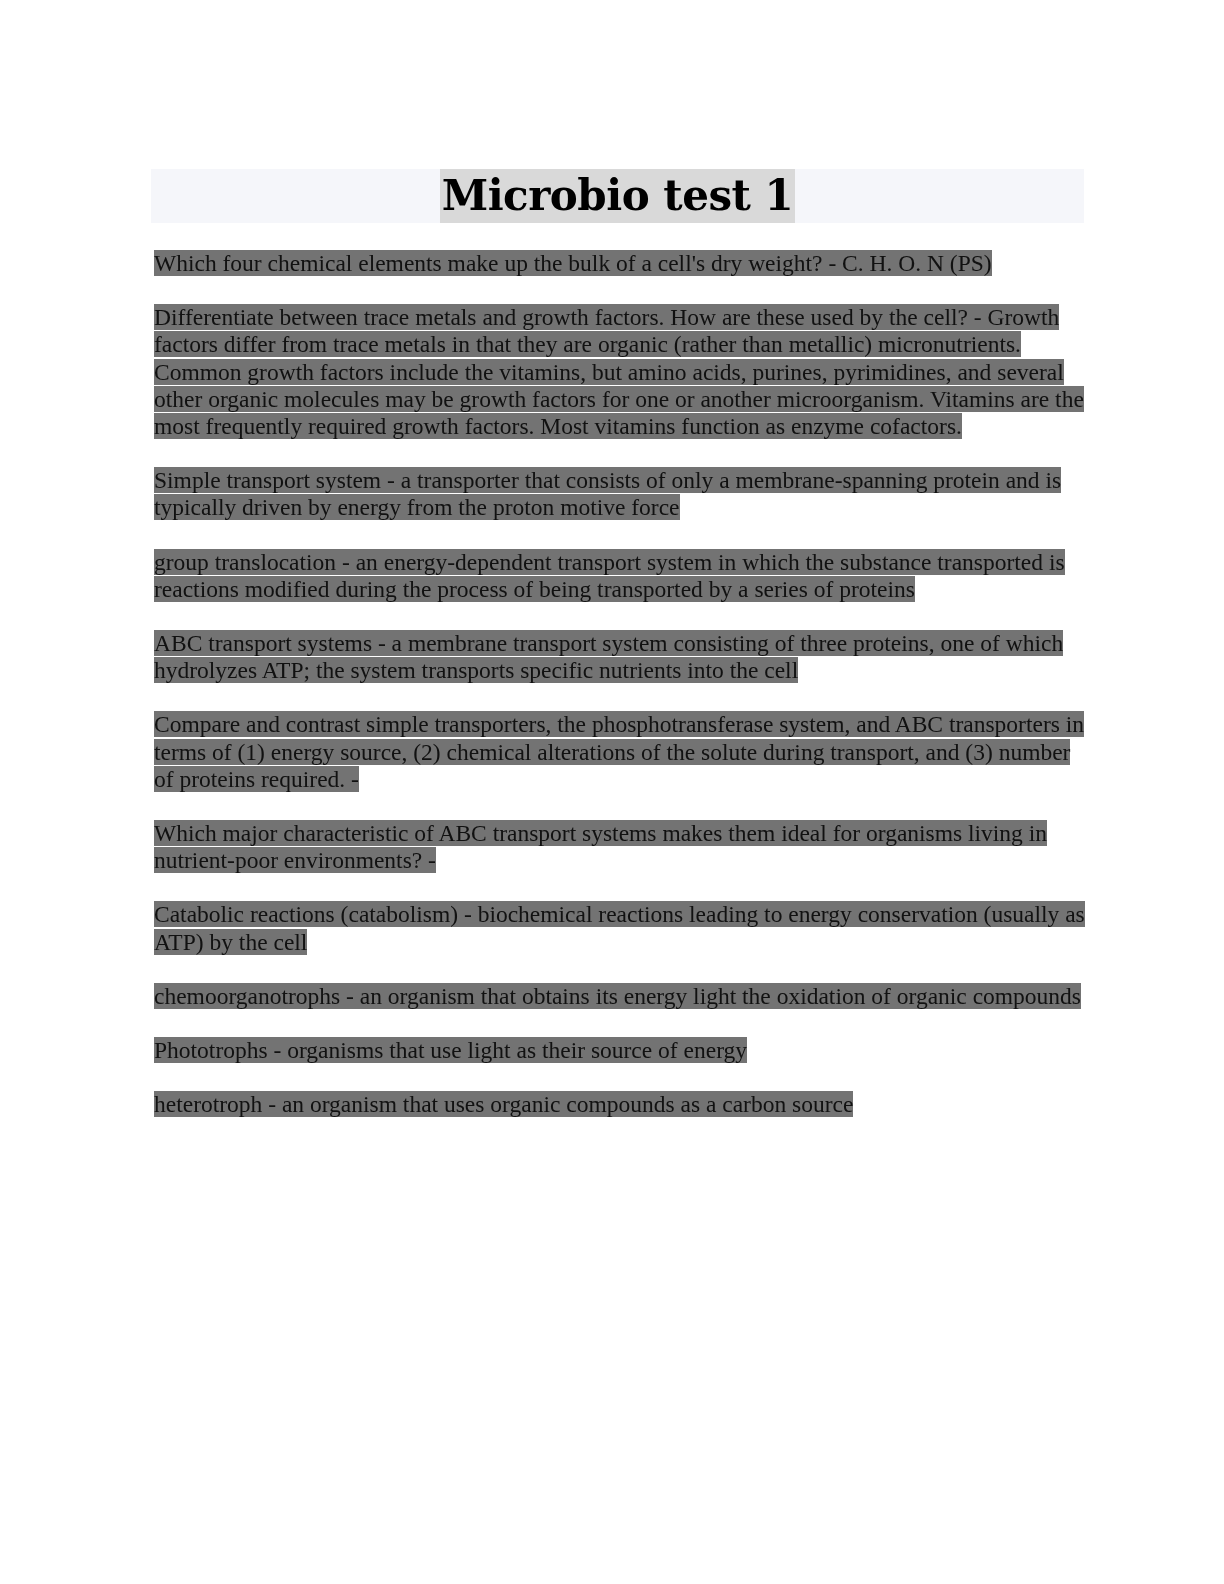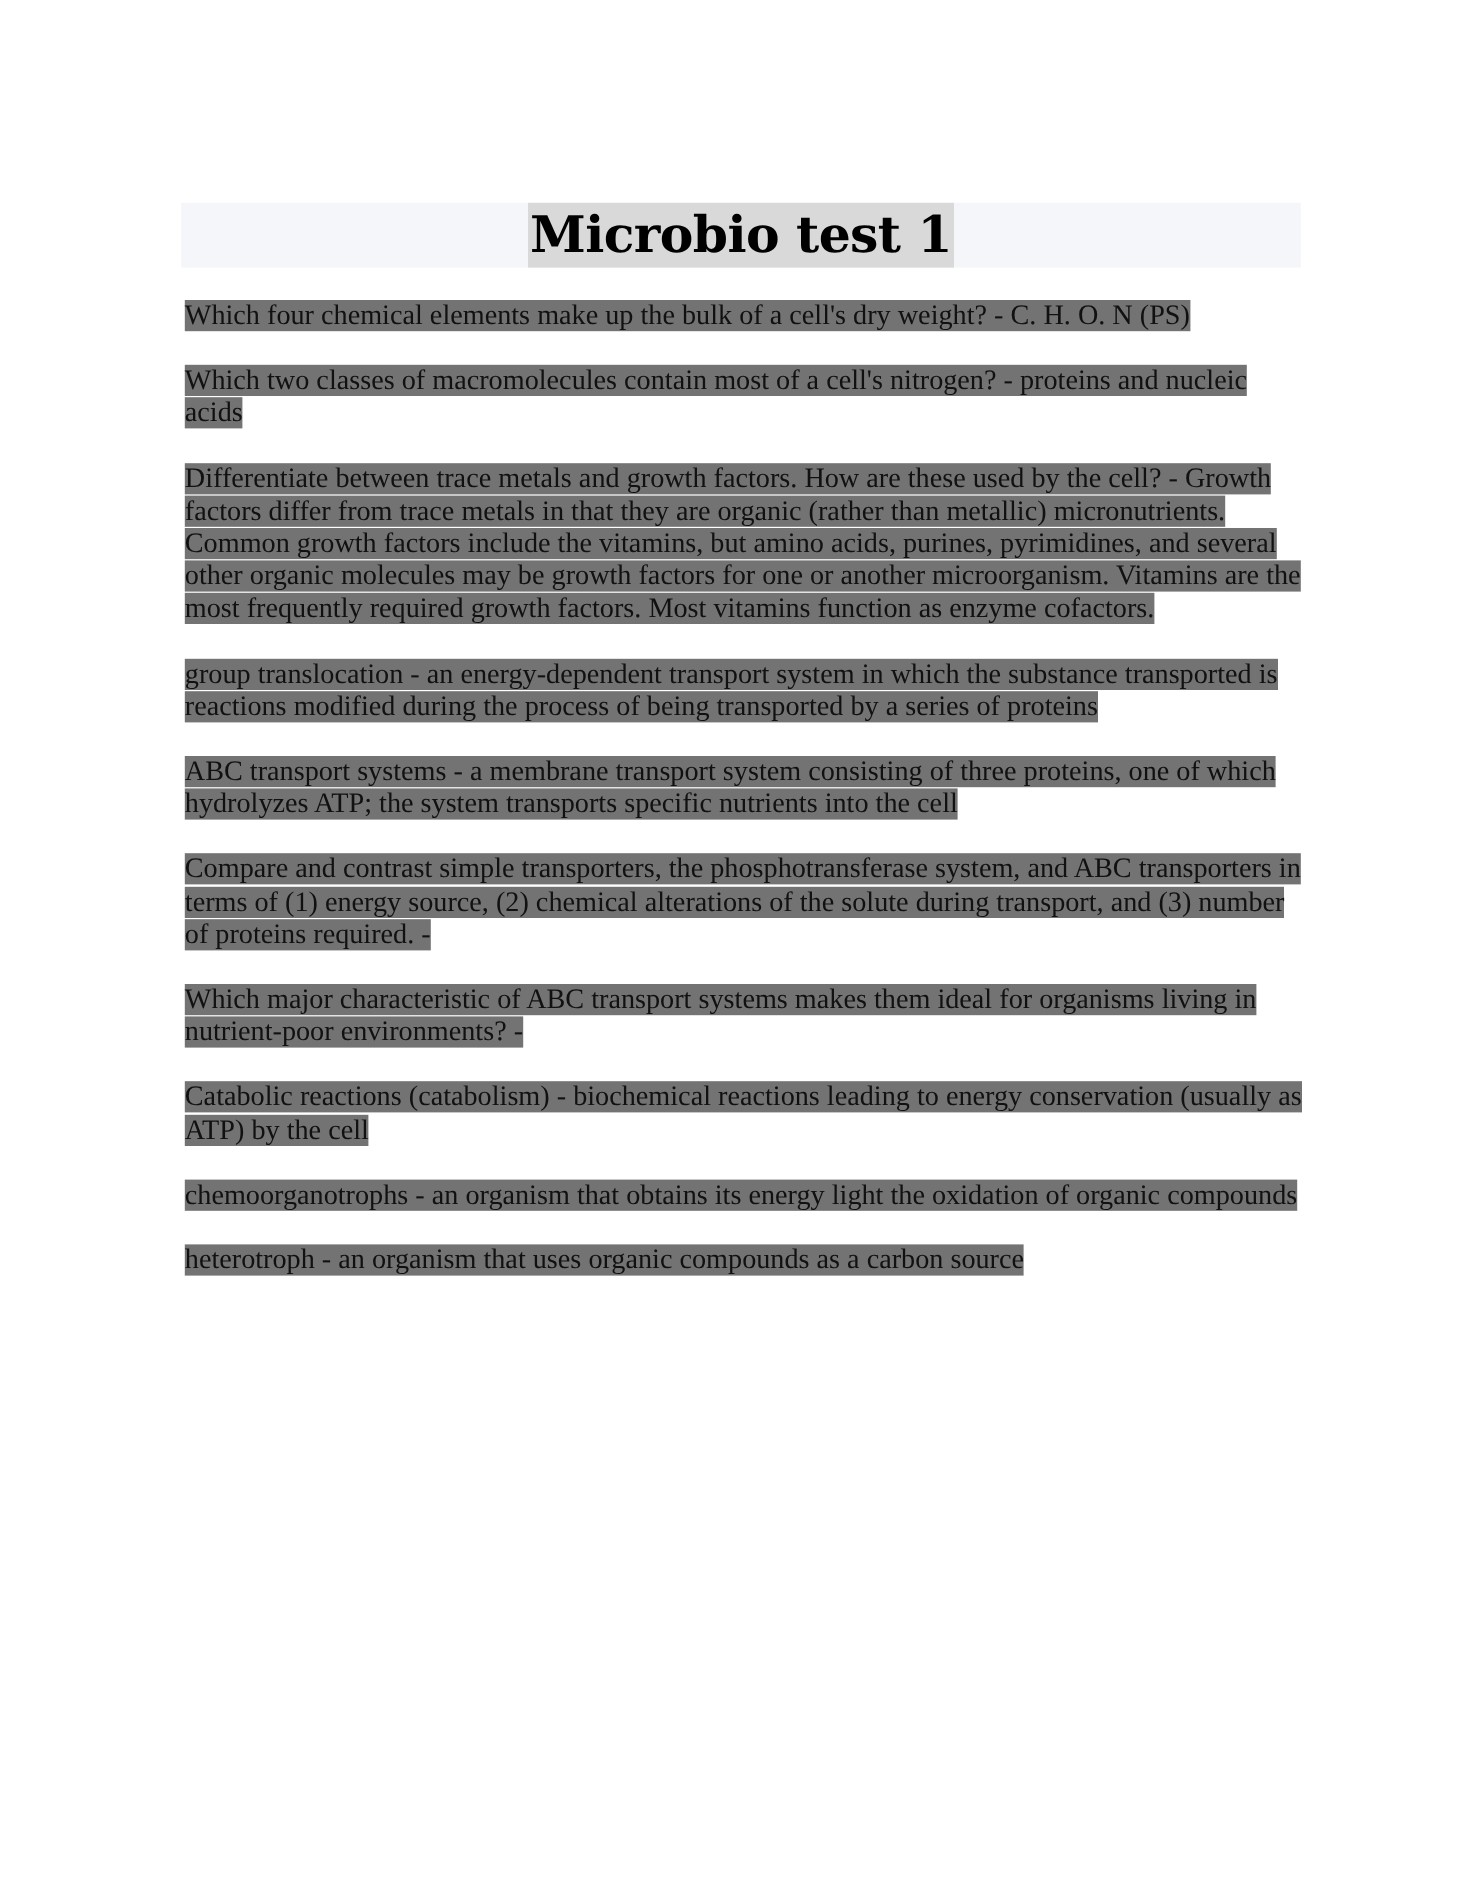--- a/index.html
+++ b/index.html
@@ -23,23 +23,24 @@
 </style>
 </head>
 <body>
 
 <div class="page">
   <div class="title-band">
     <span class="title">Microbio test 1</span>
   </div>
   <div class="entries">
     <p class="entry"><span class="hl">Which four chemical elements make up the bulk of a cell's dry weight? - C. H. O. N (PS)</span></p>
-    <p class="entry"><span class="hl">Which two classes of macromolecules contain most of a cell's nitrogen? - proteins and nucleic acids</span></p>
     <p class="entry"><span class="hl">Differentiate between trace metals and growth factors. How are these used by the cell? - Growth factors differ from trace metals in that they are organic (rather than metallic) micronutrients. Common growth factors include the vitamins, but amino acids, purines, pyrimidines, and several other organic molecules may be growth factors for one or another microorganism. Vitamins are the most frequently required growth factors. Most vitamins function as enzyme cofactors.</span></p>
+    <p class="entry"><span class="hl">Simple transport system - a transporter that consists of only a membrane-spanning protein and is typically driven by energy from the proton motive force</span></p>
     <p class="entry"><span class="hl">group translocation - an energy-dependent transport system in which the substance transported is reactions modified during the process of being transported by a series of proteins</span></p>
     <p class="entry"><span class="hl">ABC transport systems - a membrane transport system consisting of three proteins, one of which hydrolyzes ATP; the system transports specific nutrients into the cell</span></p>
     <p class="entry"><span class="hl">Compare and contrast simple transporters, the phosphotransferase system, and ABC transporters in terms of (1) energy source, (2) chemical alterations of the solute during transport, and (3) number of proteins required. -</span></p>
     <p class="entry"><span class="hl">Which major characteristic of ABC transport systems makes them ideal for organisms living in nutrient-poor environments? -</span></p>
     <p class="entry"><span class="hl">Catabolic reactions (catabolism) - biochemical reactions leading to energy conservation (usually as ATP) by the cell</span></p>
     <p class="entry"><span class="hl">chemoorganotrophs - an organism that obtains its energy light the oxidation of organic compounds</span></p>
+    <p class="entry"><span class="hl">Phototrophs - organisms that use light as their source of energy</span></p>
     <p class="entry"><span class="hl">heterotroph - an organism that uses organic compounds as a carbon source</span></p>
   </div>
 </div>
 
 </body></html>

